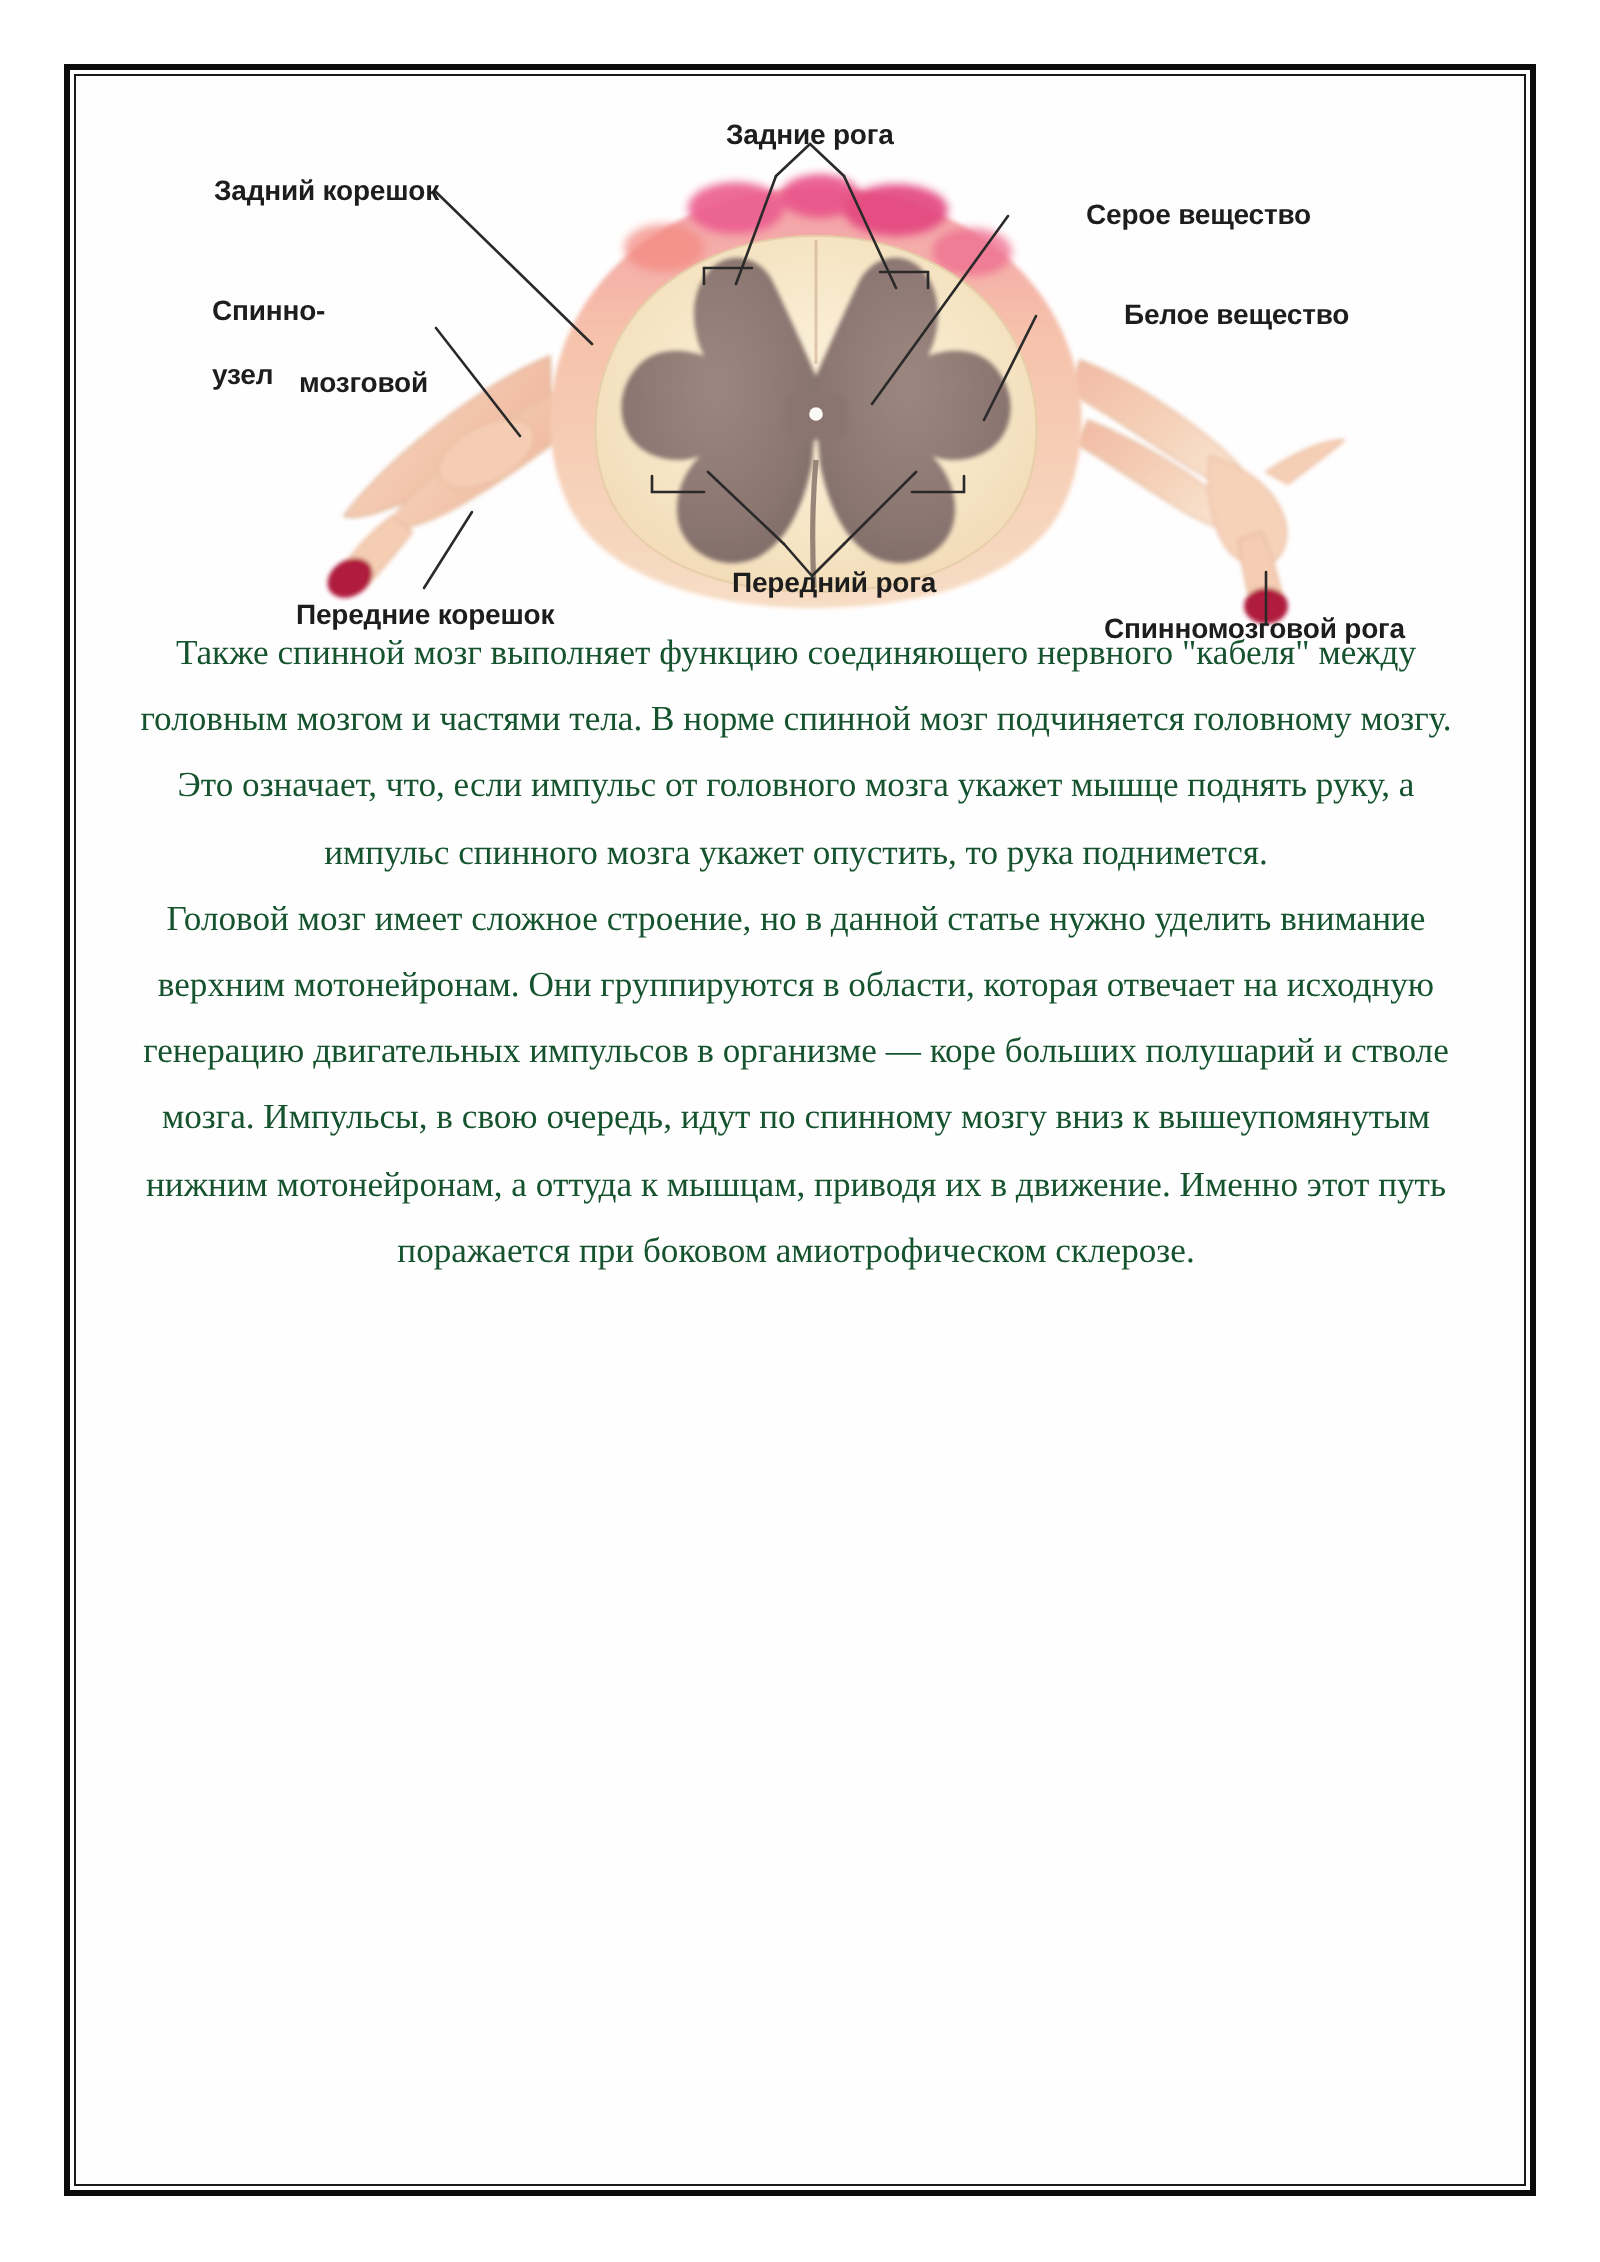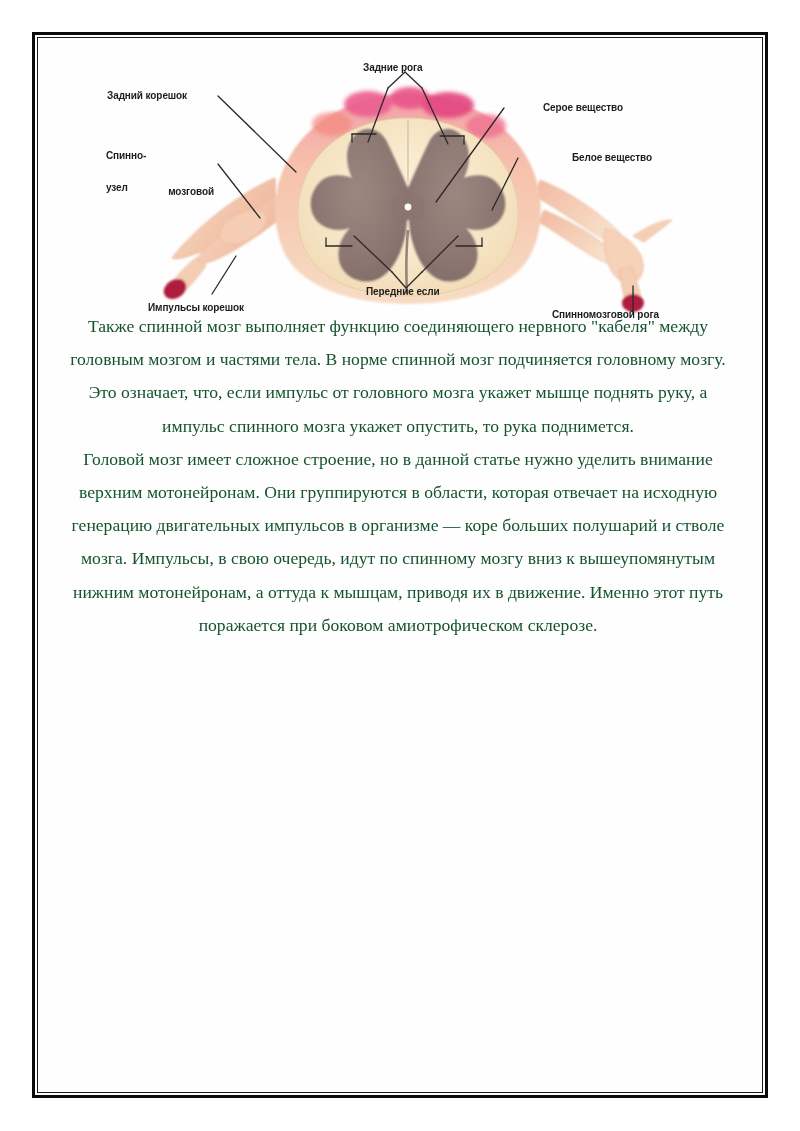--- a/index.html
+++ b/index.html
@@ -48,21 +48,21 @@
     left: 64px;
     top: 24px;
     width: 620px;
     height: 262px;
   }
   #figure svg { display: block; }
 
   .fig-label {
     position: absolute;
     font-family: "Liberation Sans", sans-serif;
-    font-size: 10px;
+    font-size: 14px;
     font-weight: 600;
     color: #1d1d1d;
     line-height: 15.5px;
     white-space: pre;
     letter-spacing: -0.1px;
   }
 
   
   #body-text {
     position: absolute;
@@ -249,25 +249,25 @@
     <span class="fig-label" style="left:263px; top:0px;">Задние рога</span>
 
     <span class="fig-label" style="left:7px; top:28px;">Задний корешок</span>
 
     <span class="fig-label" style="left:6px; top:88px; width:108px; text-align:left;">Спинно-</span>
     <span class="fig-label" style="left:6px; top:108px; width:108px; text-align:right;margin-top:16px;">мозговой</span>
     <span class="fig-label" style="left:6px; top:120px; width:108px; text-align:left;">узел</span>
 
     <span class="fig-label" style="left:443px; top:40px;text-align:center;">Серое вещество</span>
 
-    <span class="fig-label" style="left:472px; top:90px;">Белое вещество</span>
-
-    <span class="fig-label" style="left:48px; top:240px;">Импульсы корешок</span>
-
-    <span class="fig-label" style="left:266px; top:224px;">Передние если</span>
+    <span class="fig-label" style="left:462px; top:90px;">Белое вещество</span>
+
+    <span class="fig-label" style="left:48px; top:240px;">Передние корешок</span>
+
+    <span class="fig-label" style="left:266px; top:224px;">Передний рога</span>
 
     <span class="fig-label" style="left:452px; top:247px;">Спинномозговой рога</span>
   </div>
 
   <div id="body-text">
     <p>Также спинной мозг выполняет функцию соединяющего нервного "кабеля" между головным мозгом и частями тела. В норме спинной мозг подчиняется головному мозгу. Это означает, что, если импульс от головного мозга укажет мышце поднять руку, а импульс спинного мозга укажет опустить, то рука поднимется.</p>
     <p>Головой мозг имеет сложное строение, но в данной статье нужно уделить внимание верхним мотонейронам. Они группируются в области, которая отвечает на исходную генерацию двигательных импульсов в организме — коре больших полушарий и стволе мозга. Импульсы, в свою очередь, идут по спинному мозгу вниз к вышеупомянутым нижним мотонейронам, а оттуда к мышцам, приводя их в движение. Именно этот путь поражается при боковом амиотрофическом склерозе.</p>
   </div>
 
 </div>

